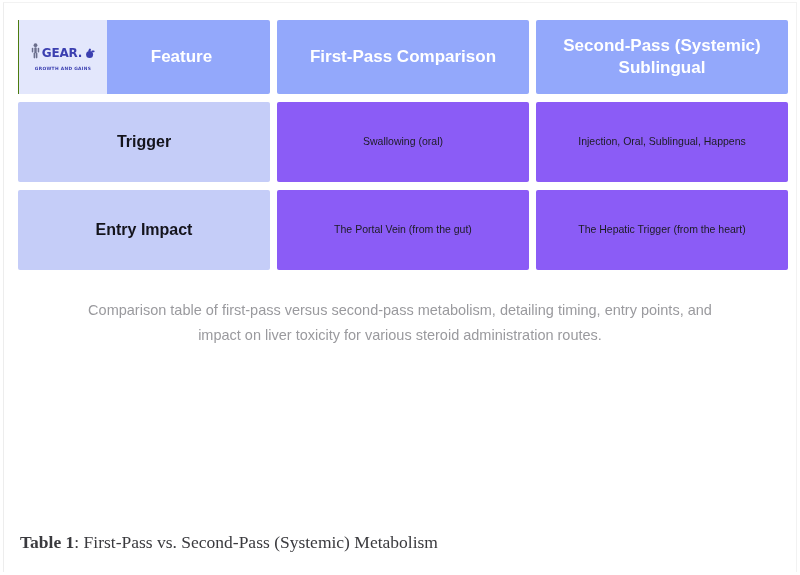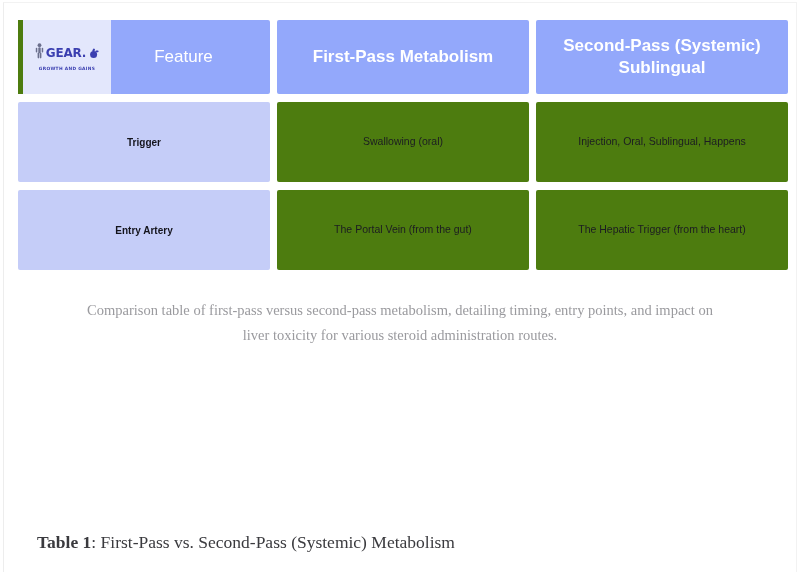--- a/index.html
+++ b/index.html
@@ -73,21 +73,21 @@
     height: 74px;
   }
   .logo-box {
     width: 88px;
     flex: 0 0 88px;
     background: #e3e7fc;
     display: flex;
     flex-direction: column;
     align-items: center;
     justify-content: center;
-    border-left: 5px solid #4d7c0f;
+    border-left: 1px solid #4d7c0f;
   }
   .logo-row {
     display: flex;
     align-items: center;
     gap: 2px;
   }
   .logo-figure { display: block; }
   .logo-word {
     font-size: 12px;
     font-weight: bold;
@@ -104,65 +104,65 @@
     margin-top: 1px;
     font-family: "DejaVu Sans", sans-serif;
   }
   .hdr-feature-label {
     flex: 1 1 auto;
     display: flex;
     align-items: center;
     justify-content: center;
     color: #ffffff;
     font-size: 17px;
-    font-weight: normal;
+    font-weight: bold;
     padding-right: 14px;
   }
 
   
   .feat-cell {
     background: #c5cdf8;
     color: #14141c;
-    font-size: 10px;
+    font-size: 16px;
     font-weight: bold;
     text-align: center;
     vertical-align: middle;
     height: 68px;
     padding: 6px 12px;
     border-radius: 2px;
   }
   .data-cell {
-    background: #4d7c0f;
+    background: #8b5cf6;
     color: #1c1c22;
     font-size: 10.5px;
     font-weight: normal;
     text-align: center;
     vertical-align: middle;
     height: 68px;
     padding: 6px 16px;
     line-height: 1.45;
     border-radius: 2px;
   }
   .data-cell b { font-weight: normal; }
 
   
   .caption {
     margin-top: 28px;
     text-align: center;
     color: #9a9a9e;
-    font-family: Liberation Serif, serif;
+    font-family: Liberation Sans, sans-serif;
     font-size: 14.5px;
     line-height: 1.75;
     padding: 0 58px;
   }
 
   
   .fig-title {
     position: absolute;
-    left: 37px;
+    left: 20px;
     top: 532px;
     color: #3a3a3e;
     font-family: "Liberation Serif", serif;
     font-size: 17.5px;
     line-height: 1.2;
     white-space: nowrap;
   }
   .fig-title b { font-weight: bold; }
 </style>
 </head>
@@ -201,32 +201,32 @@
                     <rect x="4.6" y="0.6" width="2.1" height="3.2" rx="1" fill="#3b3fb0" transform="rotate(28 5.6 2.2)"></rect>
                     <rect x="7.4" y="2.6" width="3.2" height="1.7" rx="0.8" fill="#3b3fb0"></rect>
                   </svg>
                 </span>
               </div>
               <div class="logo-sub">GROWTH AND GAINS</div>
             </div>
             <div class="hdr-feature-label">Feature</div>
           </div>
         </th>
-        <th class="hdr-cell">First-Pass Metabolism</th>
+        <th class="hdr-cell">First-Pass Comparison</th>
         <th class="hdr-cell">Second-Pass (Systemic) Sublingual</th>
       </tr>
     </thead>
     <tbody>
       <tr>
         <td class="feat-cell">Trigger</td>
         <td class="data-cell">Swallowing (oral)</td>
         <td class="data-cell">Injection, Oral, Sublingual, Happens</td>
       </tr>
       <tr>
-        <td class="feat-cell">Entry Artery</td>
+        <td class="feat-cell">Entry Impact</td>
         <td class="data-cell">The <b>Portal Vein</b> (from the gut)</td>
         <td class="data-cell">The <b>Hepatic Trigger</b> (from the heart)</td>
       </tr>
     </tbody>
   </table>
 
   <div class="caption">Comparison table of first-pass versus second-pass metabolism, detailing timing, entry points, and impact on liver toxicity for various steroid administration routes.</div>
 
 </div>
 

